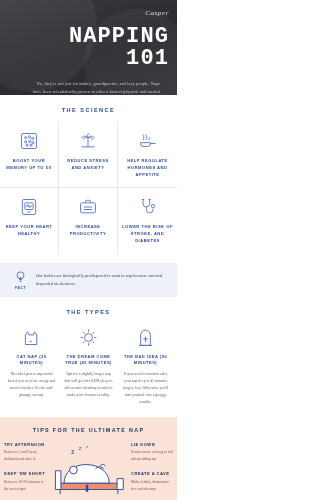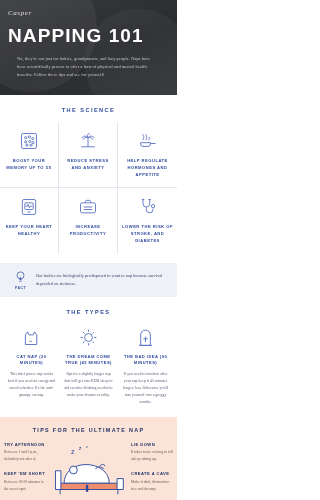--- a/index.html
+++ b/index.html
@@ -10,32 +10,32 @@
   }
   .page{width:177px;height:500px;position:relative;}
 
   
   .hero{
     background:#2f3033;
     background-image:
       radial-gradient(circle at 18% 28%, rgba(255,255,255,.05) 0 40%, transparent 41%),
       radial-gradient(circle at 78% 66%, rgba(255,255,255,.04) 0 35%, transparent 36%),
       linear-gradient(160deg,#3a3b3e 0%,#2b2c2f 55%,#333437 100%);
-    height:95px;padding:9px 8px 0 8px;box-sizing:border-box;text-align:left;
+    height:95px;padding:9px 8px 0 20px;box-sizing:border-box;text-align:right;
     position:relative;overflow:hidden;
   }
   .brand{
     color:#e9e9ea;font-size:7px;letter-spacing:.6px;
     font-family:"Liberation Serif", serif;font-style:italic;
     opacity:.92;margin-bottom:9px;
   }
   .hero-title{
-    color:#ffffff;font-size:19px;line-height:1;letter-spacing:1.1px;
+    color:#ffffff;font-size:22px;line-height:1;letter-spacing:1.1px;
     font-weight:bold;margin:0 0 10px 0;
-    font-family:Liberation Sans, sans-serif;
+    font-family:Liberation Mono, monospace;
   }
   .hero-sub{
     color:#c9cacb;font-size:4.3px;line-height:1.85;letter-spacing:.12px;
     padding:0 9px;font-family:"Liberation Serif", serif;
   }
 
   
   .sec-head{
     text-align:center;color:#2e4a9e;font-size:5.6px;font-weight:bold;
     letter-spacing:1.45px;padding:12px 0 9px 0;

